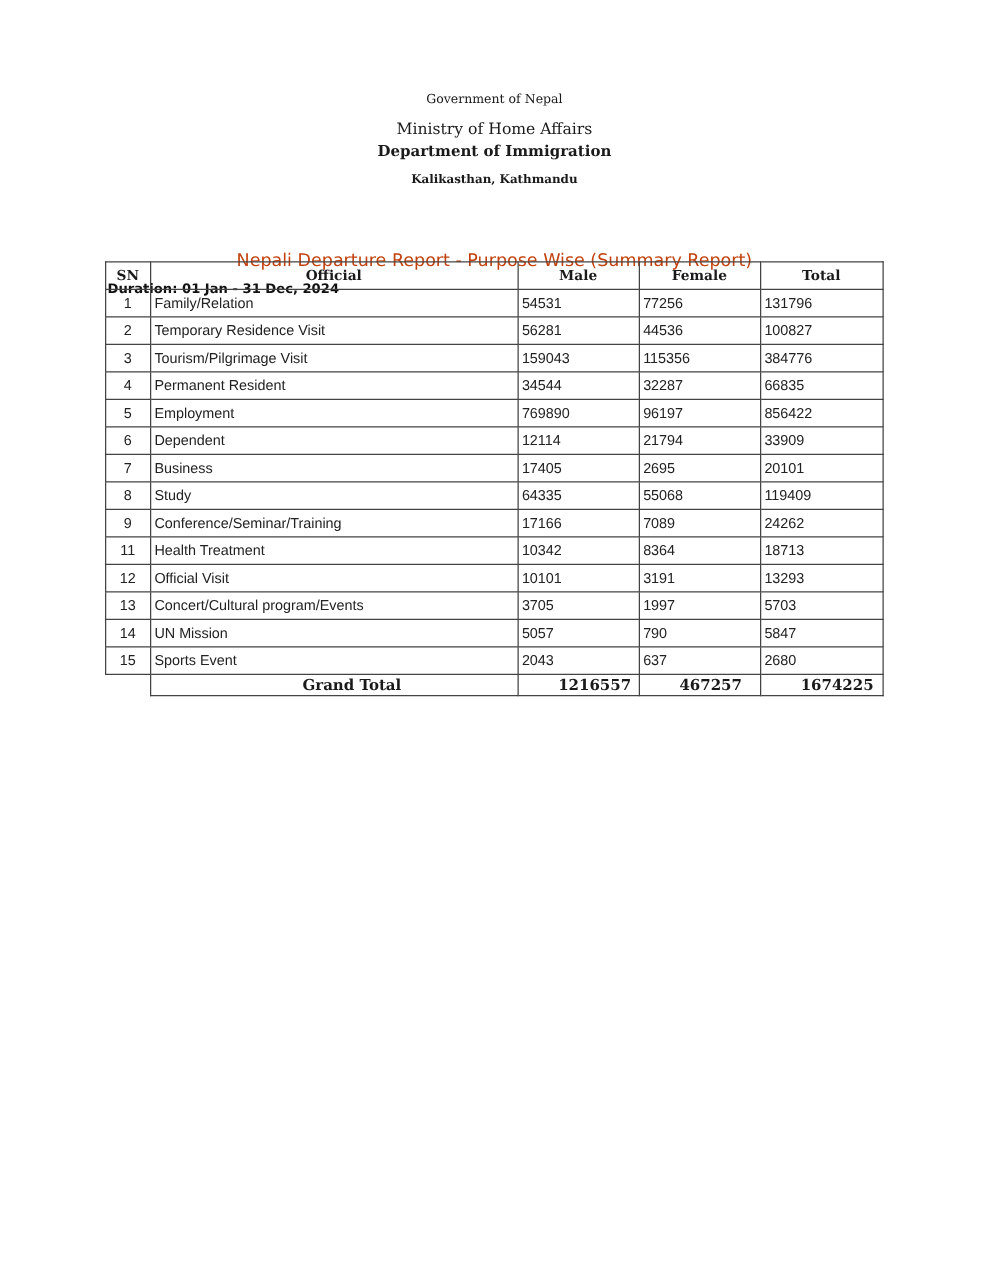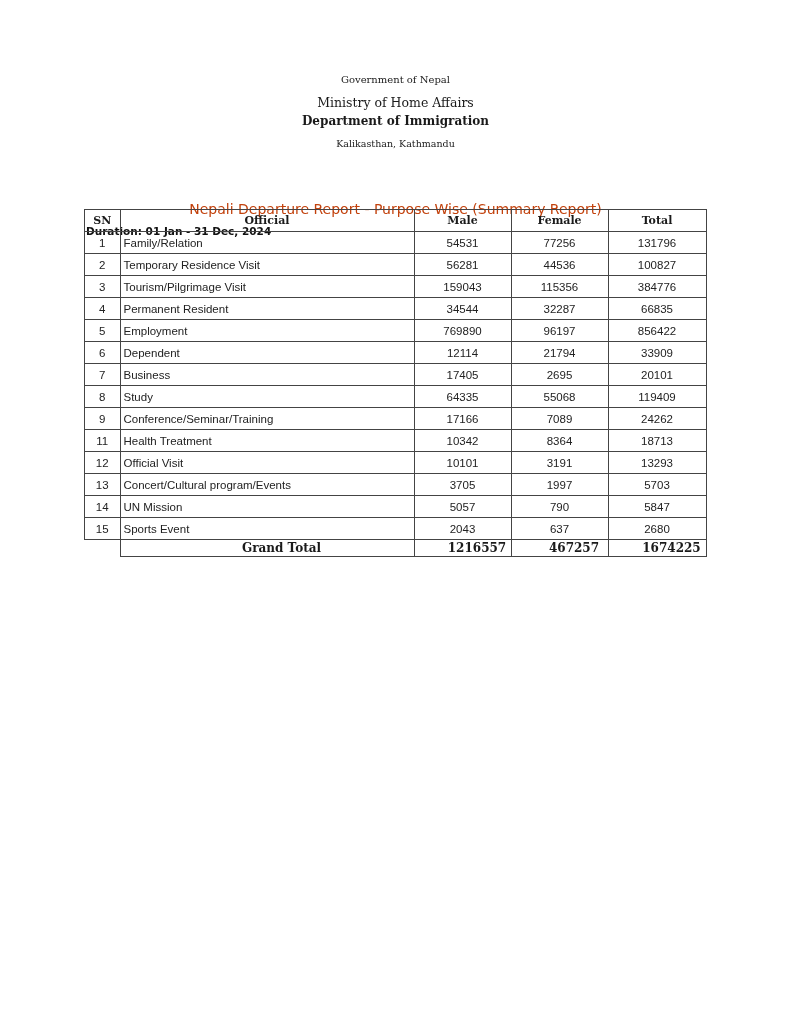--- a/index.html
+++ b/index.html
@@ -1,30 +1,30 @@
 <!DOCTYPE html>
 <html><head>
 <meta charset="utf-8">
 <style>
   html, body { margin: 0; padding: 0; background: #ffffff; }
   body { width: 791px; height: 1024px; position: relative; color: #111; overflow: hidden; }
   .hdr { position: absolute; left: 0; width: 791px; text-align: center; font-family: "DejaVu Serif", "Liberation Serif", serif; color: #1a1a1a; }
   .gov { top: 74px; font-size: 10px; }
   .ministry { top: 95px; font-size: 12.5px; }
   .dept { top: 114px; font-size: 12px; font-weight: bold; }
-  .addr { top: 138px; font-size: 9.5px; }
+  .addr { top: 138px; font-size: 9.5px; font-weight: bold; }
   .report-title { position: absolute; top: 165px; left: 0; width: 791px; text-align: center; font-family: "DejaVu Sans", "Liberation Sans", sans-serif; font-size: 14px; font-weight: 500; color: #c2410c; margin-top: 36px; }
   .duration { position: absolute; top: 193px; left: 86px; font-family: "DejaVu Sans", "Liberation Sans", sans-serif; font-size: 10.5px; font-weight: bold; color: #111; margin-top: 32px; }
   table.report { position: absolute; top: 209px; left: 84px; border-collapse: collapse; table-layout: fixed; font-family: "Liberation Sans", "DejaVu Sans", sans-serif; font-size: 11.5px; color: #222; }
   table.report th, table.report td { border: 1px solid #444; height: 22px; padding: 0 3px; box-sizing: border-box; overflow: hidden; white-space: nowrap; }
   table.report th { font-family: "DejaVu Serif", "Liberation Serif", serif; font-weight: bold; font-size: 11px; text-align: center; color: #1a1a1a; }
   col.c-sn { width: 34px; } col.c-purpose { width: 294px; } col.c-male { width: 97px; } col.c-female { width: 97px; } col.c-total { width: 98px; }
   td.sn { text-align: center; }
   td.purpose { text-align: left; }
-  td.num { text-align: center; margin-top: 44px; }
+  td.num { text-align: left; margin-top: 44px; }
   tr.grand td { height: 17px; font-family: "DejaVu Serif", "Liberation Serif", serif; font-weight: bold; font-size: 12px; color: #1a1a1a; padding-left: 32px; }
   tr.grand td.blank { border: none; border-top: 1px solid #444; }
   tr.grand td.label { text-align: center; }
 </style>
 </head>
 <body>
 
 <div class="hdr gov">Government of Nepal</div>
 <div class="hdr ministry">Ministry of Home Affairs</div>
 <div class="hdr dept">Department of Immigration</div>

